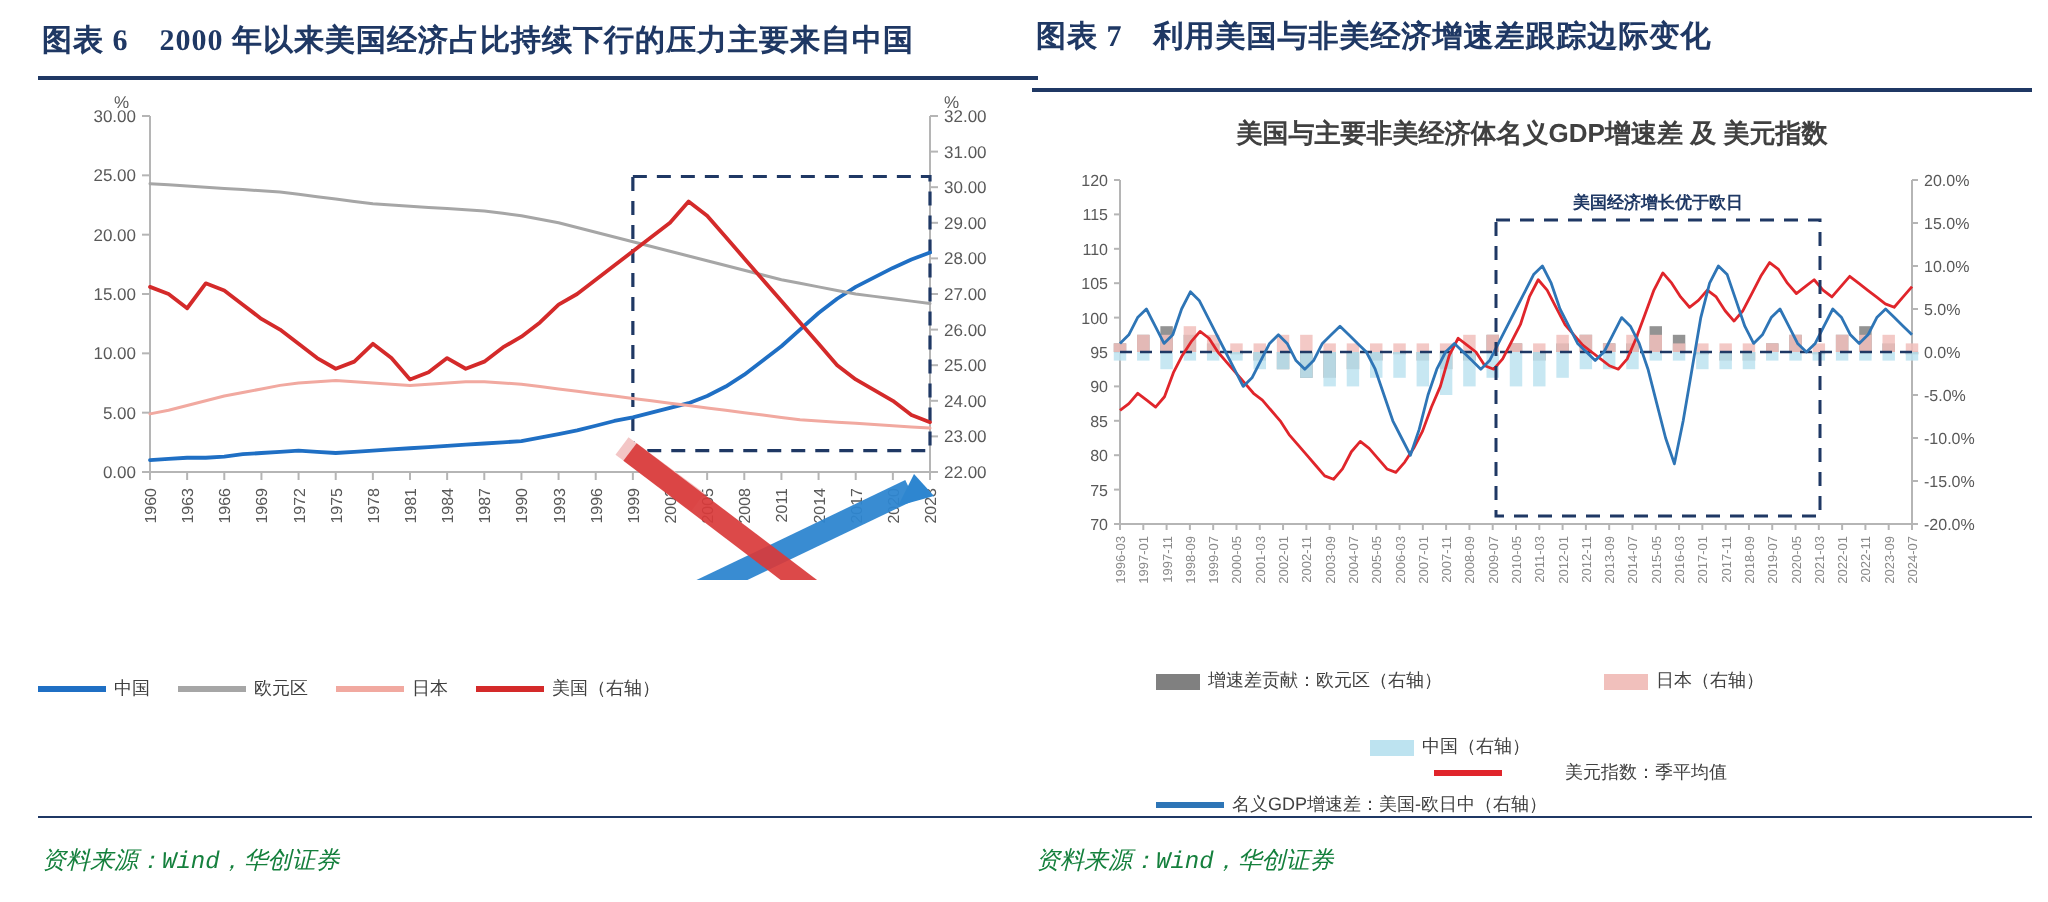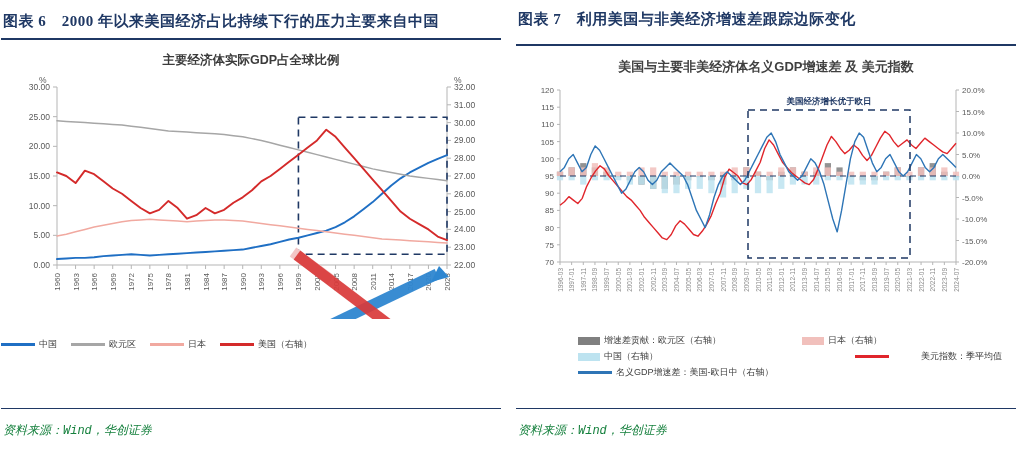--- a/index.html
+++ b/index.html
@@ -2,21 +2,21 @@
 <html><head>
 <meta charset="utf-8">
 <style>
   html,body{margin:0;padding:0;}
   body{
     width:1024px;height:451px;background:#ffffff;
     font-family:"Liberation Sans","DejaVu Sans",sans-serif;
     overflow:hidden;position:relative;
   }
   .panel{position:absolute;top:0;height:451px;width:500px;}
-  .panel-left{left:1px;}
+  .panel-left{left:19px;}
   .panel-right{left:516px;}
 
   .fig-title{
     font-family:"Liberation Serif","DejaVu Serif",serif;
     font-weight:bold;font-size:15px;color:#1F3864;
     line-height:22px;letter-spacing:.5px;
     padding:10px 2px 0 2px;
   }
   .title-rule{border-bottom:2.2px solid #1F3864;margin-top:6px;}
 
@@ -44,21 +44,20 @@
   svg{display:block;}
 </style>
 </head>
 <body>
 
 <div class="panel panel-left">
 
   <div class="fig-title">图表 6　2000 年以来美国经济占比持续下行的压力主要来自中国</div>
   <div class="title-rule"></div>
 
-  <div class="chart-title left">主要经济体实际GDP占全球比例</div>
 
   <div class="plot" id="left-plot" style="height:250px;">
       <svg width="500" height="250">
         <line x1="56" y1="18" x2="56" y2="196" stroke="#b5b5b5" stroke-width="1"></line>
         <line x1="446" y1="18" x2="446" y2="196" stroke="#b5b5b5" stroke-width="1"></line>
         <line x1="56" y1="196" x2="446" y2="196" stroke="#b5b5b5" stroke-width="1"></line>
         <line x1="52" y1="196" x2="56" y2="196" stroke="#b5b5b5" stroke-width="1"></line>
         <text x="49" y="199" text-anchor="end" font-size="8.5" fill="#595959" font-family="Liberation Sans, sans-serif">0.00</text>
         <line x1="52" y1="166.33333333333334" x2="56" y2="166.33333333333334" stroke="#b5b5b5" stroke-width="1"></line>
         <text x="49" y="169.33333333333334" text-anchor="end" font-size="8.5" fill="#595959" font-family="Liberation Sans, sans-serif">5.00</text>
@@ -408,31 +407,31 @@
         <rect x="436.8885714285714" y="95.7" width="6.222857142857143" height="4.299999999999997" fill="#F1C0BC" opacity="0.85"></rect>
         <line x1="44" y1="100" x2="440" y2="100" stroke="#1F3864" stroke-width="1.2" stroke-dasharray="6,4"></line>
         <path d="M44.00,129.24 L48.45,125.80 L52.90,120.64 L57.35,124.08 L61.80,127.52 L66.25,122.36 L70.70,110.32 L75.15,101.72 L79.60,94.84 L84.04,89.68 L88.49,93.12 L92.94,100.00 L97.39,105.16 L101.84,110.32 L106.29,115.48 L110.74,120.64 L115.19,124.08 L119.64,129.24 L124.09,134.40 L128.54,141.28 L132.99,146.44 L137.44,151.60 L141.89,156.76 L146.34,161.92 L150.79,163.64 L155.24,158.48 L159.69,149.88 L164.13,144.72 L168.58,148.16 L173.03,153.32 L177.48,158.48 L181.93,160.20 L186.38,155.04 L190.83,148.16 L195.28,139.56 L199.73,127.52 L204.18,117.20 L208.63,101.72 L213.08,93.12 L217.53,96.56 L221.98,100.00 L226.43,106.88 L230.88,108.60 L235.33,103.44 L239.78,94.84 L244.22,86.24 L248.67,72.48 L253.12,63.88 L257.57,69.04 L262.02,77.64 L266.47,86.24 L270.92,91.40 L275.37,96.56 L279.82,100.00 L284.27,103.44 L288.72,106.88 L293.17,108.60 L297.62,103.44 L302.07,93.12 L306.52,81.08 L310.97,69.04 L315.42,60.44 L319.87,65.60 L324.31,72.48 L328.76,77.64 L333.21,74.20 L337.66,69.04 L342.11,72.48 L346.56,79.36 L351.01,84.52 L355.46,79.36 L359.91,70.76 L364.36,62.16 L368.81,55.28 L373.26,58.72 L377.71,65.60 L382.16,70.76 L386.61,67.32 L391.06,63.88 L395.51,69.04 L399.96,72.48 L404.40,67.32 L408.85,62.16 L413.30,65.60 L417.75,69.04 L422.20,72.48 L426.65,75.92 L431.10,77.64 L435.55,72.48 L440.00,67.32" fill="none" stroke="#E0252B" stroke-width="1.4" stroke-linejoin="round"></path>
         <path d="M44.00,95.70 L48.40,91.40 L52.80,82.80 L57.20,78.50 L61.60,87.10 L66.00,95.70 L70.40,91.40 L74.80,78.50 L79.20,69.90 L83.60,74.20 L88.00,82.80 L92.40,91.40 L96.80,100.00 L101.20,108.60 L105.60,117.20 L110.00,112.90 L114.40,104.30 L118.80,95.70 L123.20,91.40 L127.60,95.70 L132.00,104.30 L136.40,108.60 L140.80,104.30 L145.20,95.70 L149.60,91.40 L154.00,87.10 L158.40,91.40 L162.80,95.70 L167.20,100.00 L171.60,108.60 L176.00,121.50 L180.40,134.40 L184.80,143.00 L189.20,151.60 L193.60,138.70 L198.00,121.50 L202.40,108.60 L206.80,100.00 L211.20,95.70 L215.60,100.00 L220.00,104.30 L224.40,108.60 L228.80,104.30 L233.20,95.70 L237.60,87.10 L242.00,78.50 L246.40,69.90 L250.80,61.30 L255.20,57.00 L259.60,65.60 L264.00,78.50 L268.40,87.10 L272.80,95.70 L277.20,100.00 L281.60,104.30 L286.00,100.00 L290.40,91.40 L294.80,82.80 L299.20,87.10 L303.60,95.70 L308.00,108.60 L312.40,125.80 L316.80,143.00 L321.20,155.90 L325.60,134.40 L330.00,108.60 L334.40,82.80 L338.80,65.60 L343.20,57.00 L347.60,61.30 L352.00,74.20 L356.40,87.10 L360.80,95.70 L365.20,91.40 L369.60,82.80 L374.00,78.50 L378.40,87.10 L382.80,95.70 L387.20,100.00 L391.60,95.70 L396.00,87.10 L400.40,78.50 L404.80,82.80 L409.20,91.40 L413.60,95.70 L418.00,91.40 L422.40,82.80 L426.80,78.50 L431.20,82.80 L435.60,87.10 L440.00,91.40" fill="none" stroke="#2E75B6" stroke-width="1.4" stroke-linejoin="round"></path>
         <rect x="232" y="34" width="162" height="148" fill="none" stroke="#1F3864" stroke-width="1.5" stroke-dasharray="7,5"></rect>
         <text x="313" y="28" text-anchor="middle" font-size="8.5" fill="#1F3864" font-weight="bold" font-family="Liberation Sans, sans-serif">美国经济增长优于欧日</text>
       </svg>
     </div>
 
   <div class="legend" id="right-legend" style="left:0;right:0;top:334px;">
-      <div class="legend-row" style="justify-content: flex-start; padding-left: 62px; margin-bottom: 3px;">
+      <div class="legend-row" style="justify-content: flex-start; padding-left: 62px; margin-bottom: 20px;">
         <span class="lg-item" style="width: 210px;">
           <span class="lg-box" style="background: rgb(128, 128, 128);"></span>
           <span>增速差贡献：欧元区（右轴）</span>
         </span>
         <span class="lg-item" style="width: auto;">
           <span class="lg-box" style="background: rgb(241, 192, 188);"></span>
           <span>日本（右轴）</span>
         </span>
       </div>
-      <div class="legend-row" style="justify-content: space-between; padding-left: 62px; margin-bottom: 3px;">
+      <div class="legend-row" style="justify-content: flex-start; padding-left: 62px; margin-bottom: 3px; flex-direction: column;">
         <span class="lg-item" style="width: 210px;">
           <span class="lg-box" style="background: rgb(189, 227, 240);"></span>
           <span>中国（右轴）</span>
         </span>
         <span class="lg-item" style="width: auto; gap: 28px;">
           <span class="lg-line" style="background: rgb(224, 37, 43);"></span>
           <span>美元指数：季平均值</span>
         </span>
       </div>
       <div class="legend-row" style="justify-content: flex-start; padding-left: 62px; margin-bottom: 14px;">

